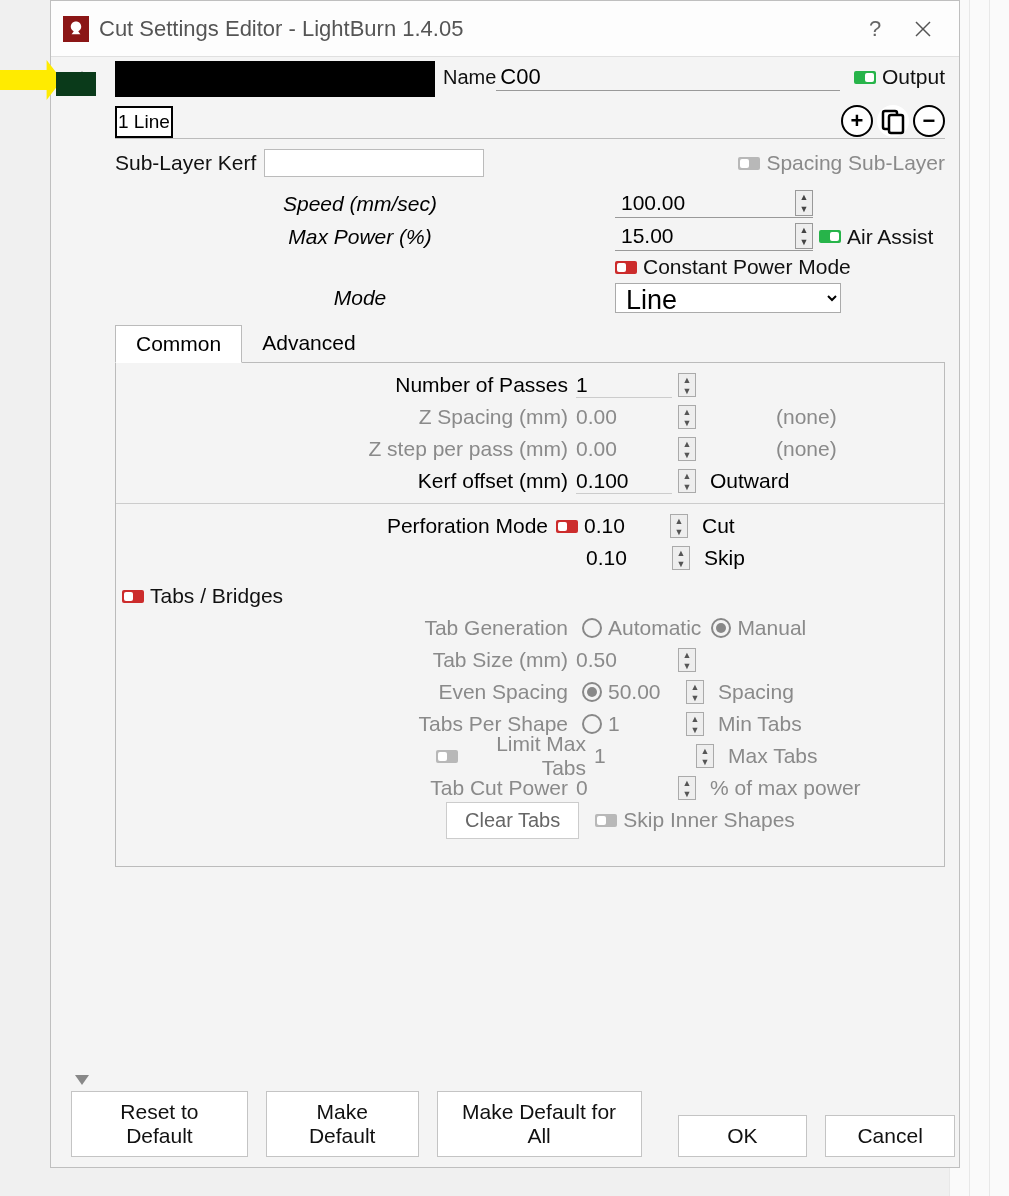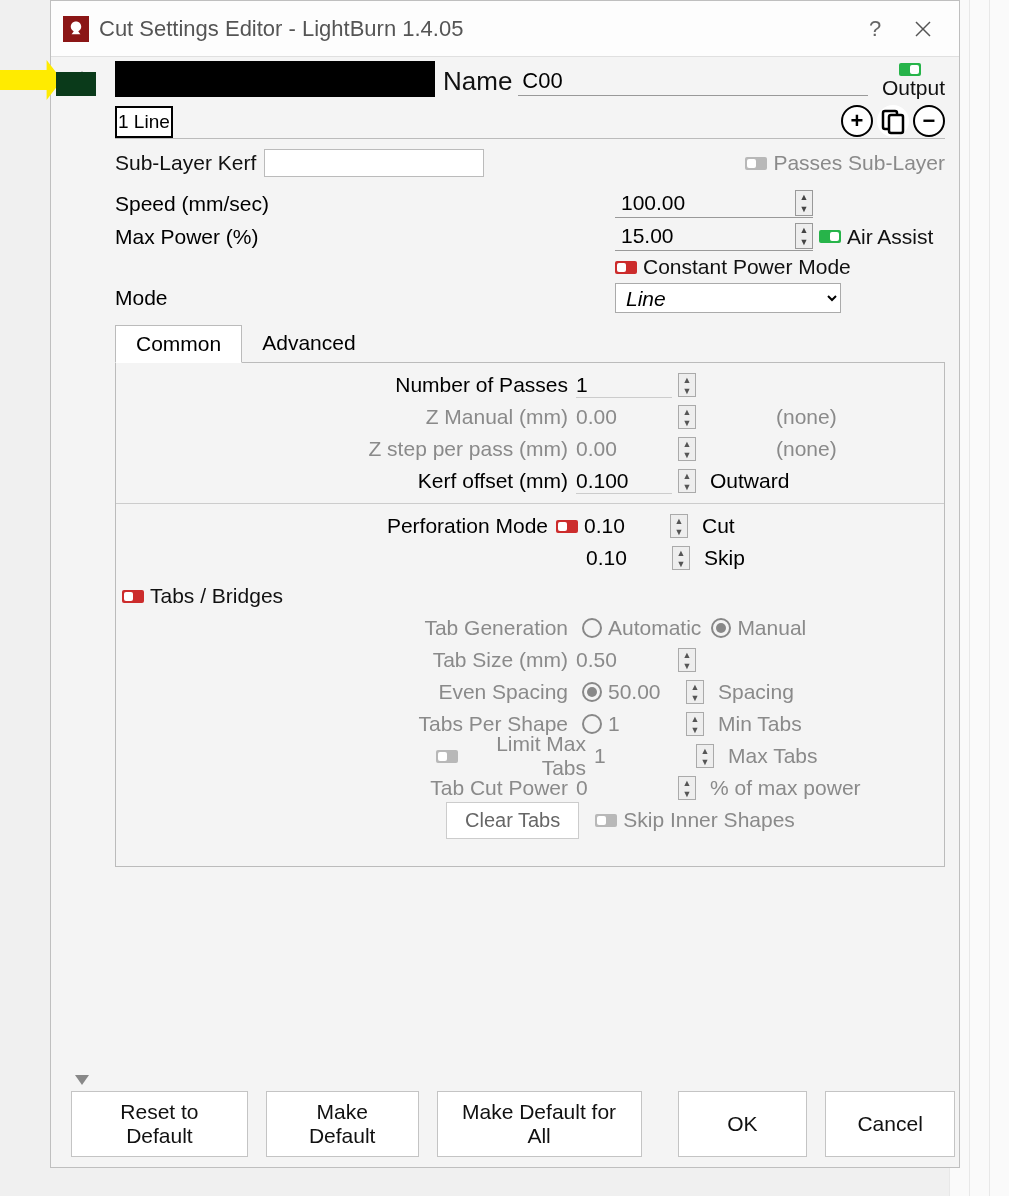--- a/index.html
+++ b/index.html
@@ -12,40 +12,40 @@
   .title-text { font-size:22px; color:#555; flex:1;}
   .titlebar .wbtn { width:48px; height:48px; display:flex; align-items:center; justify-content:center; color:#666; font-size:22px;}
   .highlight-tag { position:absolute; left:-8px; top:60px; width:70px; height:40px; background:#ffeb00; clip-path:polygon(0 25%, 78% 25%, 78% 0, 100% 50%, 78% 100%, 78% 75%, 0 75%);}
   .highlight-tag2 { position:absolute; left:56px; top:72px; width:40px; height:24px; background:#0a3a1a;}
   .content { position:absolute; left:14px; top:56px; right:14px; bottom:72px;}
   .leftrail { position:absolute; left:0; top:4px; width:34px; bottom:0; display:flex; flex-direction:column; align-items:center;}
   .leftrail .arrow-up { margin-top:8px;}
   .leftrail .arrow-down { margin-top:auto; margin-bottom:8px;}
   .topblack { position:absolute; left:50px; top:4px; width:320px; height:36px; background:#000;}
   .name-row { position:absolute; left:378px; top:6px; right:0; display:flex; align-items:center;}
-  .name-row label { font-size:26px; color:#111; margin-right:6px;}
+  .name-row label { font-size:20px; color:#111; }
   .name-input { flex:1; height:28px; border:none; border-bottom:1px solid #999; font-size:22px; background:transparent; padding:0 4px;}
   .toggle { width:22px; height:13px; border-radius:2px; display:inline-block; background:#ccc; position:relative; margin-right:6px;}
   .toggle::after { content:""; position:absolute; width:9px; height:9px; top:2px; border-radius:2px; background:#fff;}
   .toggle.on { background:#27b44a;} .toggle.on::after{ right:2px;}
   .toggle.off { background:#b8b8b8;} .toggle.off::after{ left:2px;}
   .toggle.red { background:#cc2c2c;} .toggle.red::after{ left:2px;}
-  .output-row { display:flex; align-items:center; margin-left:14px;flex-direction:column;}
+  .output-row { display:flex; align-items:center; margin-left:14px;}
   .tab-strip { position:absolute; left:50px; top:48px; right:0; height:34px; border-bottom:1px solid #bbb; display:flex; align-items:flex-end;}
   .tab-chip { border:2px solid #000; height:32px; padding:0 1px; background:#fff; font-size:19px; margin-right:10px; display:flex; align-items:center; position:relative;}
   .yellow-hl { position:absolute; left:50px; top:52px; width:170px; height:30px; background:#ffeb00; z-index:-1;}
   .iconbtns { position:absolute; right:0; top:48px; display:flex; gap:4px;}
   .iconbtn { width:32px; height:32px; border:2.5px solid #000; border-radius:50%; display:flex; align-items:center; justify-content:center; font-size:22px; font-weight:700; background:#fff;}
   .iconbtn.copy { border:none;}
   .sub-row { position:absolute; left:50px; top:92px; right:0; display:flex; align-items:center;}
   .lbl { font-size:21px; color:#111;}
   .lbl.disabled { color:#8a8a8a;}
   .txtfield { border:1px solid #bbb; background:#fff; height:28px; padding:0 6px; font-size:20px;}
   .field-row { display:flex; align-items:center; margin:4px 0;}
-  .field-row .rlabel { width:500px; text-align:left; padding-right:10px; font-size:21px;}
+  .field-row .rlabel { width:500px; text-align:center; padding-right:10px; font-size:21px;font-style:italic;}
   .spinbox { display:flex; align-items:center; border-bottom:1px solid #999;}
   .spinbox input { border:none; background:transparent; font-size:21px; width:180px; height:28px; padding:0 6px;}
   .spin-btns { width:18px; height:26px; border:1px solid #999; background:#eee; display:flex; flex-direction:column;}
   .spin-btns div { flex:1; display:flex; align-items:center; justify-content:center; font-size:9px; color:#444;}
   .main-fields { position:absolute; left:50px; top:128px; right:0;}
   .tabs2 { position:absolute; left:50px; top:268px; right:0;}
   .tabs2-head { display:flex; border-bottom:1px solid #bbb;}
   .tabs2-head div { padding:6px 20px; font-size:21px;}
   .tabs2-head .active { background:#fff; border:1px solid #bbb; border-bottom:1px solid #fff; margin-bottom:-1px;}
   .panel { border:1px solid #bbb; border-top:none; background:#f4f4f4; padding:6px 0 30px 0;}
@@ -53,24 +53,24 @@
   .row2 .rl { width:460px; text-align:right; padding-right:8px; font-size:21px;}
   .row2 .val { width:96px; font-size:21px; border-bottom:1px solid #ccc;}
   .row2 .val.nb { border:none;}
   .spin-sm { width:18px; height:24px; border:1px solid #aaa; background:#eee; display:flex; flex-direction:column; margin-left:6px;}
   .spin-sm div { flex:1; font-size:9px; display:flex; align-items:center; justify-content:center; color:#555;}
   .row2 .after { margin-left:14px; font-size:21px;}
   .divider { height:1px; background:#ccc; margin:6px 0;}
   .radio { width:20px; height:20px; border:2px solid #888; border-radius:50%; display:inline-block; margin:0 6px; position:relative;}
   .radio.sel::after { content:""; position:absolute; inset:3px; background:#888; border-radius:50%;}
   .btn-sm { background:#fff; border:1px solid #ccc; padding:6px 18px; font-size:20px; color:#666;}
-  .bottom-btns { position:absolute; left:20px; right:4px; bottom:10px; display:flex; gap:18px;}
+  .bottom-btns { position:absolute; left:20px; right:4px; bottom:10px; display:flex; gap:18px;align-items:flex-end;}
   .btn { background:#fff; border:1px solid #c4c4c4; padding:8px 20px; font-size:21px; color:#111;}
   .btn.wide { width:140px;}
-  select.mode-select{ border:1px solid #aaa; background:#fff; font-size:21px; height:30px; width:226px; padding:0 6px;font-style:italic;}
+  select.mode-select{ border:1px solid #aaa; background:#fff; font-size:27px; height:30px; width:226px; padding:0 6px;}
 </style>
 </head>
 <body>
 
 <div class="bg-grid"></div>
 <div class="window">
   <div class="titlebar">
     <div class="app-icon">
       <svg width="18" height="18" viewBox="0 0 24 24">
           <path d="M12 2C8 2 5 5 5 9c0 3 2 5 4 6-1 2-3 4-3 4h12s-2-2-3-4c2-1 4-3 4-6 0-4-3-7-7-7z"></path>
@@ -122,21 +122,21 @@
           </svg>
       </div>
       <div class="iconbtn">−</div>
     </div>
 
     <div class="sub-row">
       <span class="lbl">Sub-Layer Kerf</span>
       <input class="txtfield" style="width: 220px; margin-left: 8px;" value="">
       <span style="flex:1"></span>
       <span class="toggle off"></span>
-      <span class="lbl disabled">Passes Sub-Layer</span>
+      <span class="lbl disabled">Spacing Sub-Layer</span>
     </div>
 
     <div class="main-fields">
       <div class="field-row">
         <div class="rlabel">Speed (mm/sec)</div>
         <div class="spinbox">
             <input value="100.00" style="">
             <div class="spin-btns">
               <div>▲</div>
               <div>▼</div>
@@ -174,21 +174,21 @@
       <div class="panel">
         <div class="row2">
             <div class="rl">Number of Passes</div>
             <div class="val">1</div>
             <div class="spin-sm">
               <div>▲</div>
               <div>▼</div>
             </div>
           </div>
         <div class="row2">
-            <div class="rl lbl disabled">Z Manual (mm)</div>
+            <div class="rl lbl disabled">Z Spacing (mm)</div>
             <div class="val nb lbl disabled">0.00</div>
             <div class="spin-sm">
               <div>▲</div>
               <div>▼</div>
             </div>
             <div class="after lbl disabled" style="margin-left:80px">(none)</div>
           </div>
         <div class="row2">
             <div class="rl lbl disabled">Z step per pass (mm)</div>
             <div class="val nb lbl disabled">0.00</div>

